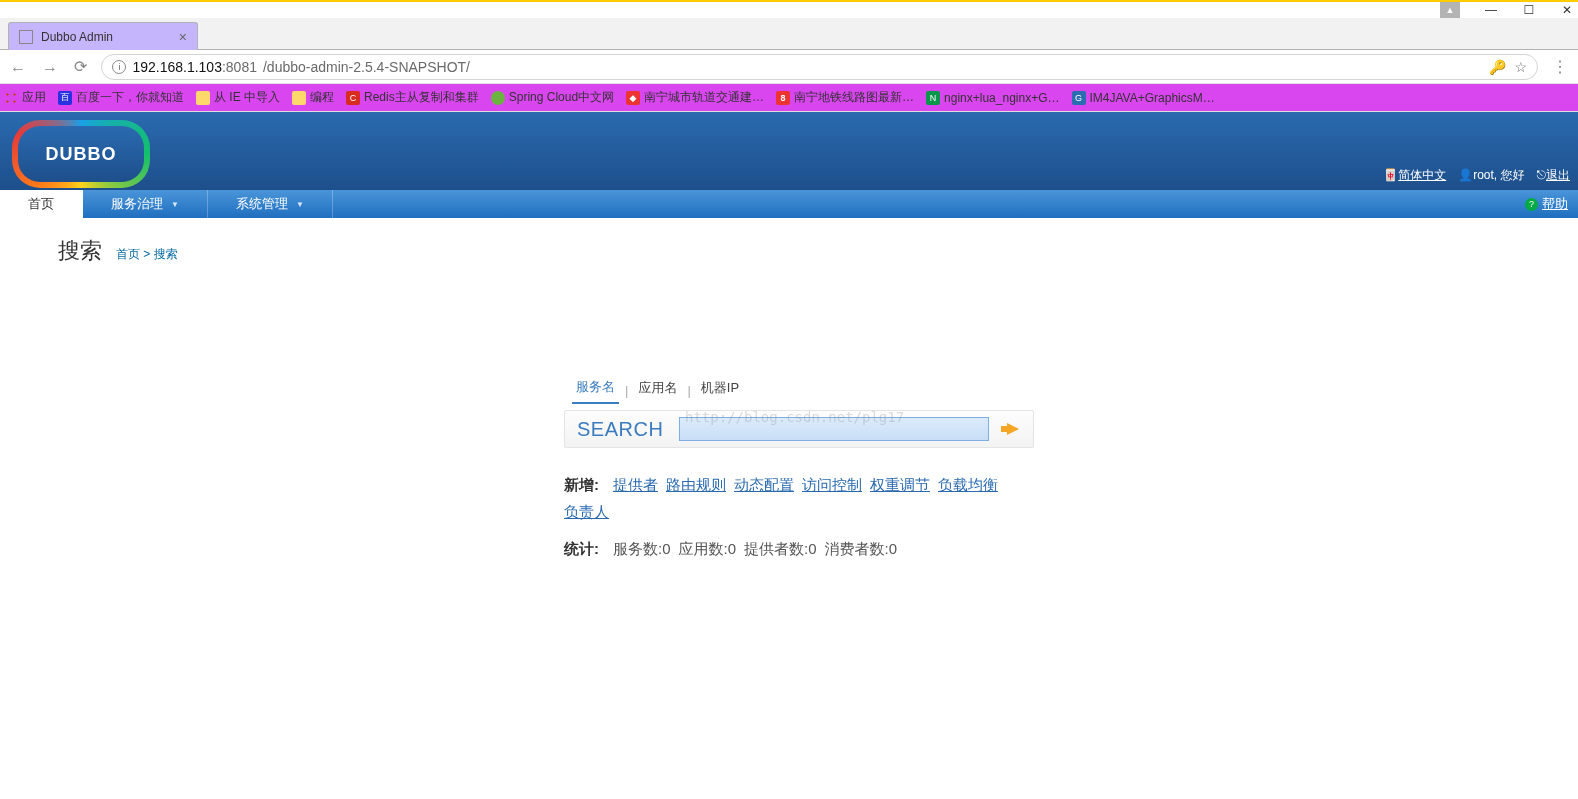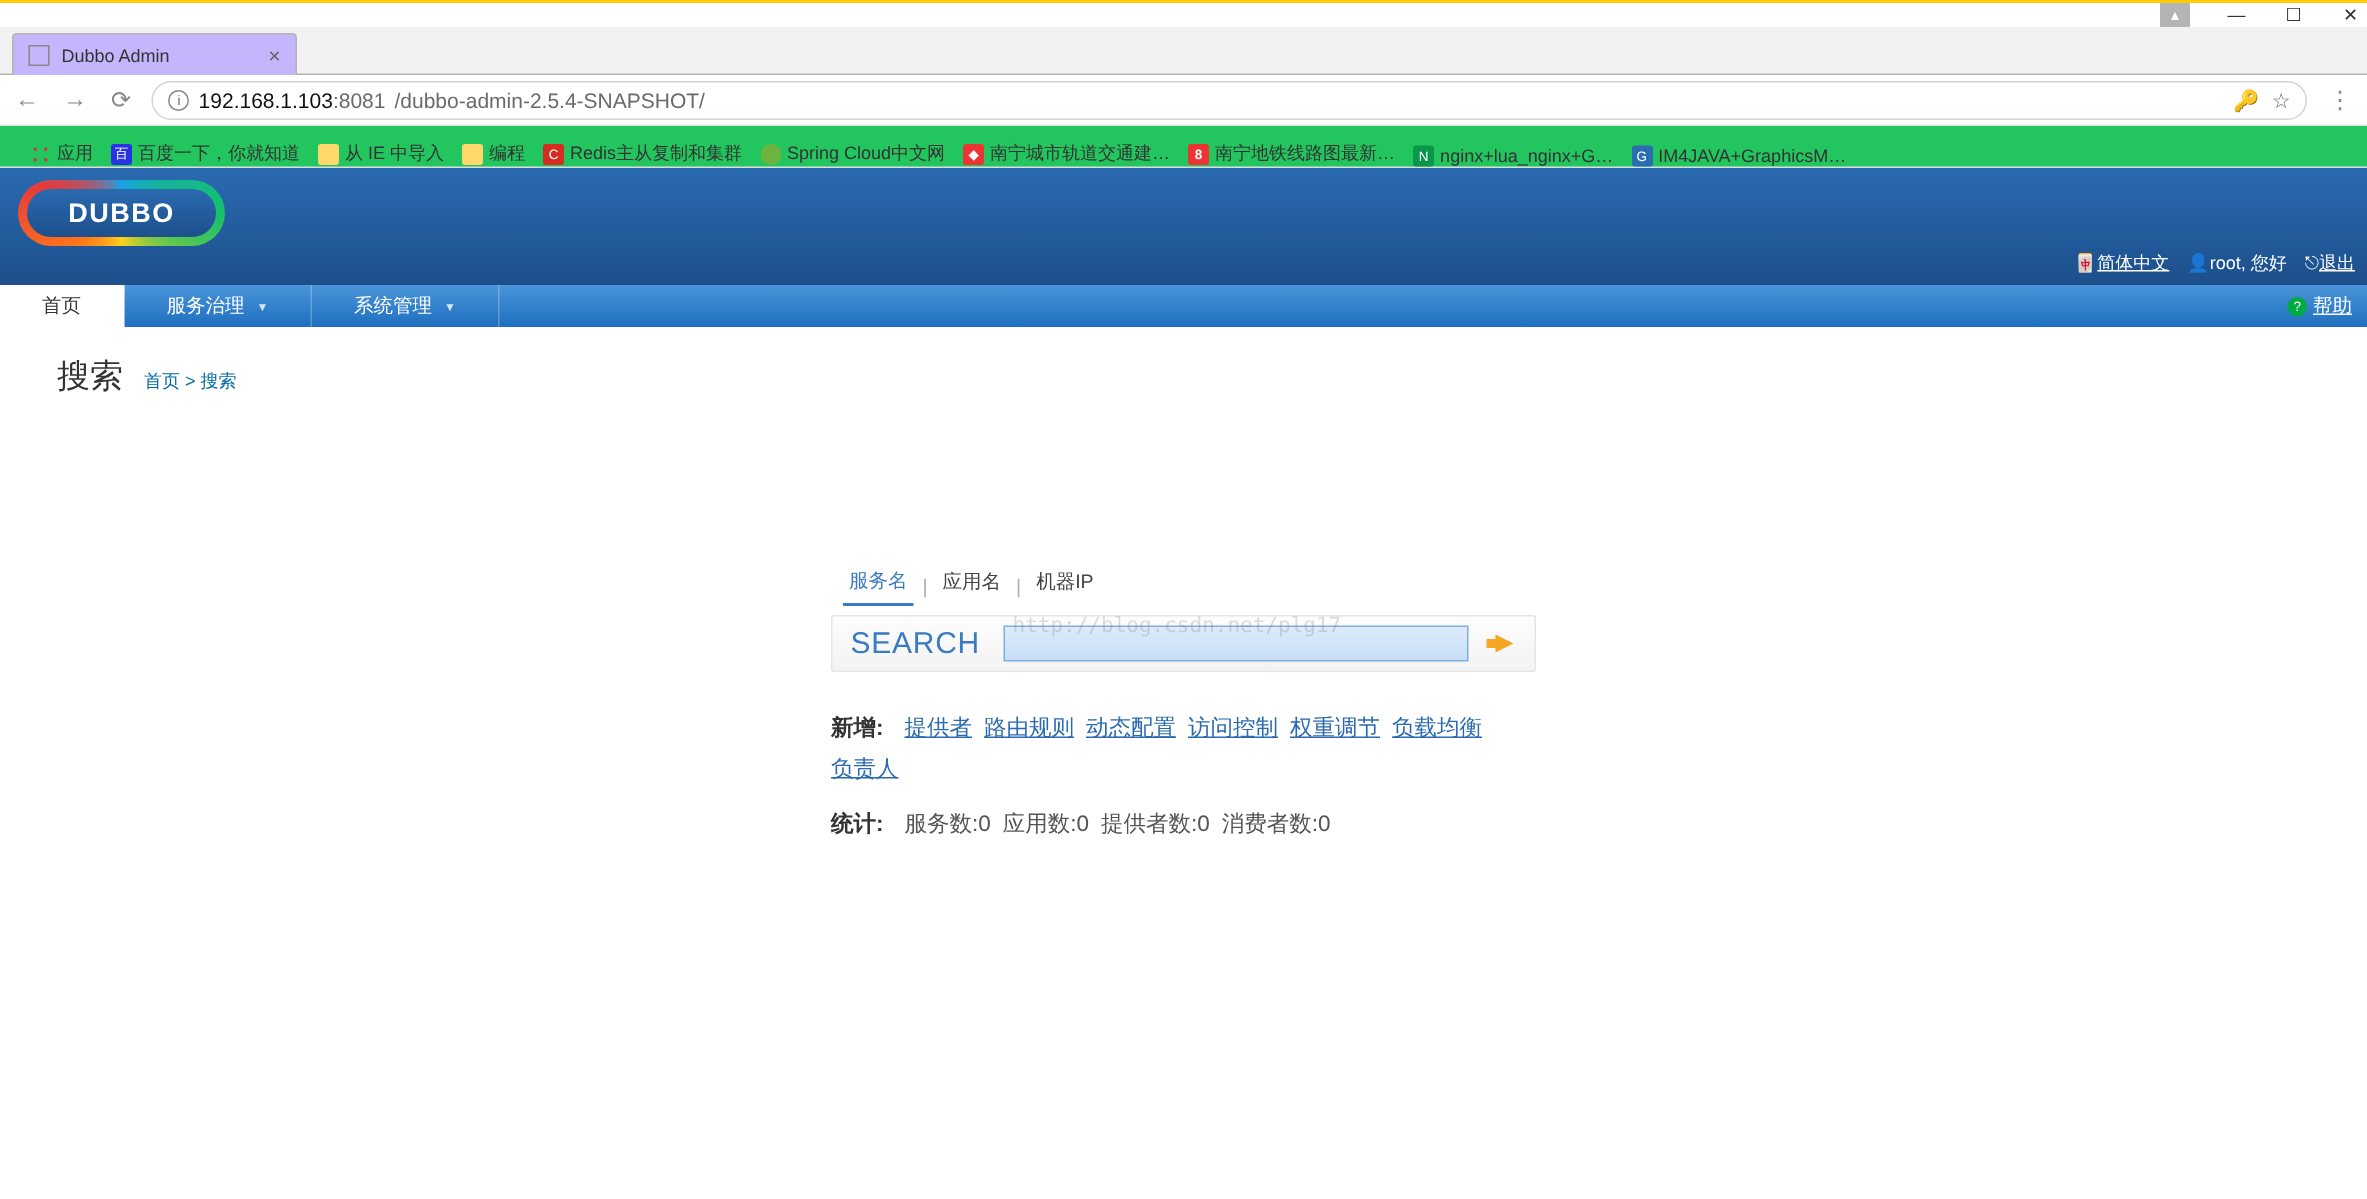--- a/index.html
+++ b/index.html
@@ -19,21 +19,21 @@
 
 .addr-row { height: 34px; background: #fff; display: flex; align-items: center; padding: 0 8px; gap: 12px; border-bottom: 1px solid #e0e0e0; }
 .nav-arrow { color: #888; font-size: 16px; padding: 0 2px; }
 .addr-box { flex: 1; height: 26px; border: 1px solid #d4d4d4; border-radius: 14px; display: flex; align-items: center; padding: 0 10px; color: #222; font-size: 14px; gap: 6px; }
 .addr-box .info { width: 14px; height: 14px; border: 1px solid #888; border-radius: 50%; display: flex; align-items: center; justify-content: center; font-size: 9px; color: #666; }
 .addr-box .url-host { color: #111; }
 .addr-box .url-path { color: #6a6a6a; }
 .addr-right { margin-left: auto; display: flex; align-items: center; gap: 8px; color: #6a6a6a; font-size: 14px; }
 
 
-.bm-bar { height: 28px; background: #22c55e; border-bottom: 1px solid #ddd; display: flex; align-items: flex-end; padding: 0 20px; gap: 12px; font-size: 12px; color: #333; }
+.bm-bar { height: 28px; background: #d946ef; border-bottom: 1px solid #ddd; display: flex; align-items: center; padding: 0 4px; gap: 12px; font-size: 12px; color: #333; }
 .bm-item { display: flex; align-items: center; gap: 4px; white-space: nowrap; }
 .bm-ico { width: 14px; height: 14px; display: inline-flex; align-items: center; justify-content: center; font-size: 9px; color: #fff; border-radius: 2px; }
 .ico-grid { background: none; color: #000;
   background-image:
    radial-gradient(#d33 20%, transparent 21%),
    radial-gradient(#3a3 20%, transparent 21%),
    radial-gradient(#36c 20%, transparent 21%),
    radial-gradient(#cc3 20%, transparent 21%);
   background-size: 7px 7px; background-position: 0 0, 7px 0, 0 7px, 7px 7px; }
 .ico-baidu { background: #2932e1; }
@@ -41,39 +41,39 @@
 .ico-redis { background: #d82c20; }
 .ico-spring { width:14px;height:14px;border-radius:50%;background:#6db33f; }
 .ico-red { background: #e33; border-radius: 2px; }
 .ico-8 { background: #e33; font-weight: bold; }
 .ico-nginx { background: #0a974b; }
 .ico-im4 { background: #2a6db0; }
 
 
 .app-header { height: 78px; background: linear-gradient(#2a6ab0, #1d4f8b); position: relative; }
 .logo-wrap { position: absolute; left: 12px; top: 8px; }
-.logo-outer { position: relative; width: 138px; height: 44px; }
+.logo-outer { position: relative; width: 138px; height: 68px; }
 .logo-ring { position: absolute; inset: 0; border-radius: 28px; background:
   conic-gradient(#1aa0e8, #13c06b 25%, #ffd31a 50%, #ff7a1a 65%, #e63a3a 80%, #1aa0e8); padding: 6px; }
 .logo-inner { width: 100%; height: 100%; border-radius: 22px; background: linear-gradient(#2a6ab0, #1d4f8b); display: flex; align-items: center; justify-content: center; color: #fff; font-weight: bold; font-size: 18px; letter-spacing: 1px; }
 .header-right { position: absolute; right: 8px; bottom: 6px; display: flex; align-items: center; gap: 12px; color: #fff; font-size: 12px; }
 .header-right a { color: #fff; text-decoration: underline; }
 .header-right .ico { font-size: 12px; }
 
 
 .nav { height: 28px; display: flex; align-items: stretch; background: linear-gradient(#4a95d9, #1f6fc0); color: #fff; font-size: 13px; position: relative; }
 .nav .nav-item { display: flex; align-items: center; justify-content: center; padding: 0 28px; gap: 8px; border-right: 1px solid rgba(255,255,255,0.25); cursor: pointer; }
 .nav .nav-item.active { background: #fff; color: #333; position: relative; }
 .nav .caret { font-size: 8px; opacity: .8; }
 .nav .help { margin-left: auto; display: flex; align-items: center; gap: 4px; padding: 0 10px; }
 .nav .help a { color: #fff; text-decoration: underline; }
 .help-ico { width: 13px; height: 13px; border-radius: 50%; background: #0a4; color: #fff; display: inline-flex; align-items: center; justify-content: center; font-size: 9px; }
 
 
-.page { background: #fff; padding: 18px 38px; }
+.page { background: #fff; padding: 18px 38px; margin-left: 20px; }
 .title-row { display: flex; align-items: baseline; gap: 14px; }
 .page-title { font-size: 22px; color: #333; font-weight: normal; }
 .breadcrumb { font-size: 12px; color: #0369a1; }
 
 .center { width: 470px; margin: 110px auto 0; }
 .search-tabs { display: flex; align-items: center; gap: 6px; font-size: 13px; color: #444; padding-left: 8px; margin-bottom: 6px; }
 .search-tabs .st { padding: 2px 4px 6px; cursor: pointer; }
 .search-tabs .st.active { color: #3b7bbf; border-bottom: 2px solid #3b7bbf; font-family: Liberation Mono, monospace; }
 .search-tabs .sep { color: #aaa; }
 

